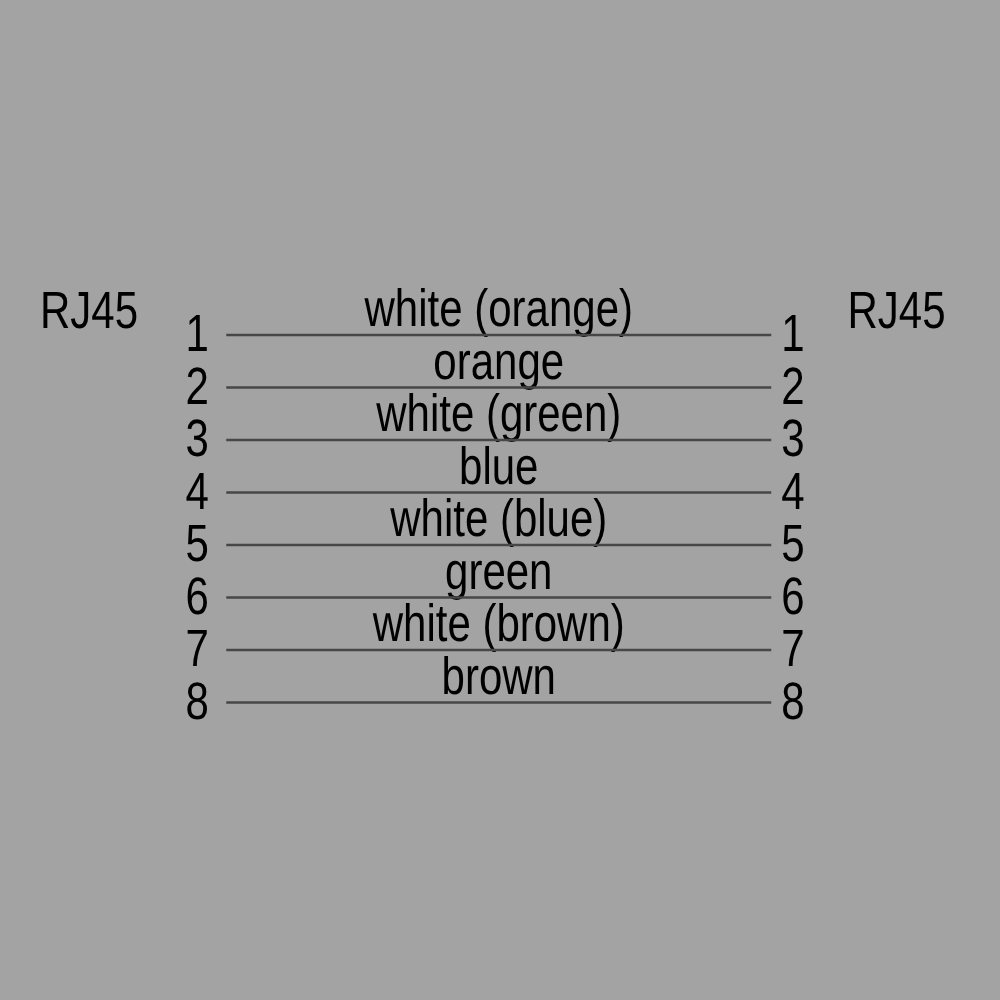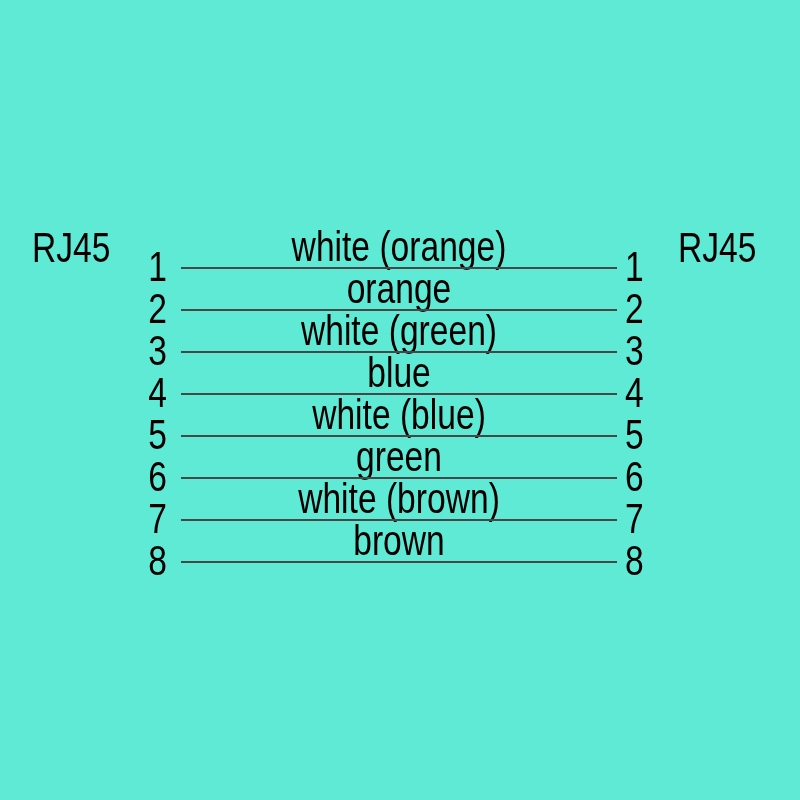--- a/index.html
+++ b/index.html
@@ -60,21 +60,21 @@
   }
   .pin-right {
     left: 625px;
     text-align: left;
     transform-origin: 0% 50%;
   }
 </style>
 </head>
 <body style="background: rgb(255, 255, 255);">
 
-<div class="canvas" style="background: #5eead4; color: rgb(0, 0, 0);">
+<div class="canvas" style="background: #a3a3a3; color: rgb(0, 0, 0);">
   <div class="connector-label left txt condensed">RJ45</div>
   <div class="connector-label right txt condensed">RJ45</div>
   <div id="rows">
   <span class="pin pin-left txt condensed" style="top: 247px;">1</span>
   <div class="wire-label txt condensed" style="top: 227px;">white (orange)</div>
   <div class="wire-line" style="top: 267px; background: rgb(71, 71, 71);"></div>
   <span class="pin pin-right txt condensed" style="top: 247px;">1</span>
 
   <span class="pin pin-left txt condensed" style="top: 289px;">2</span>
   <div class="wire-label txt condensed" style="top: 269px;">orange</div>

